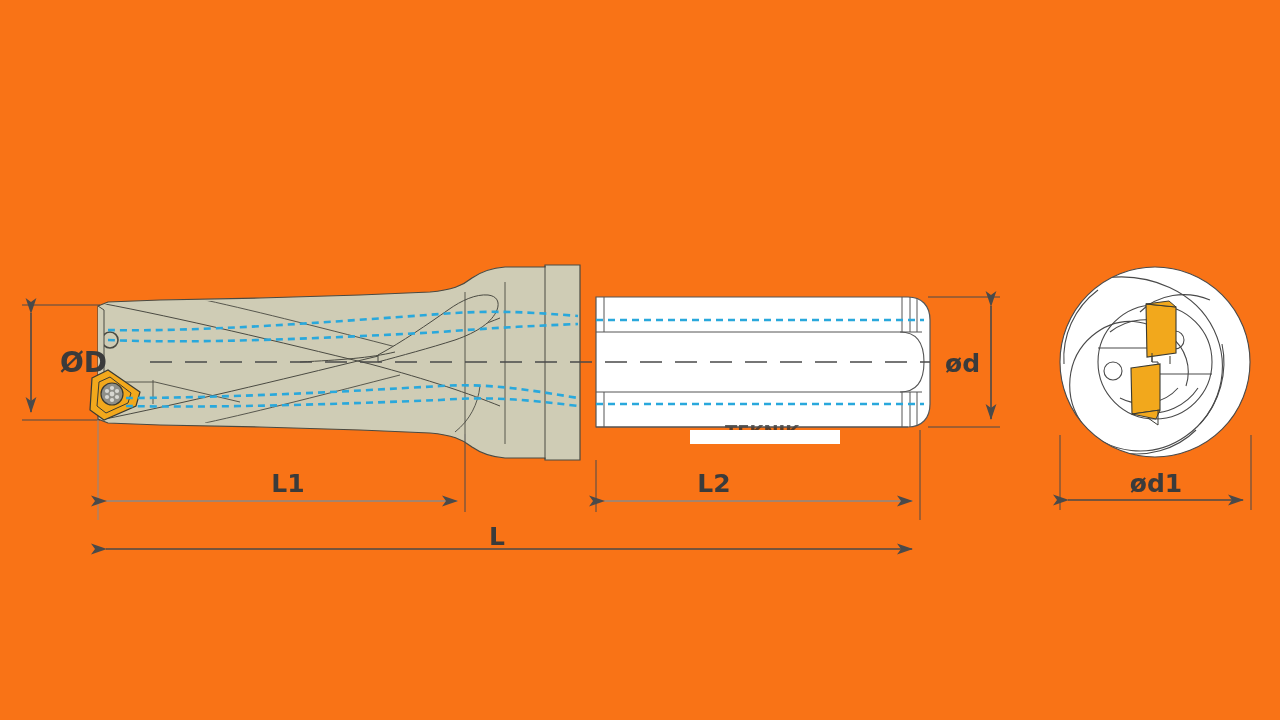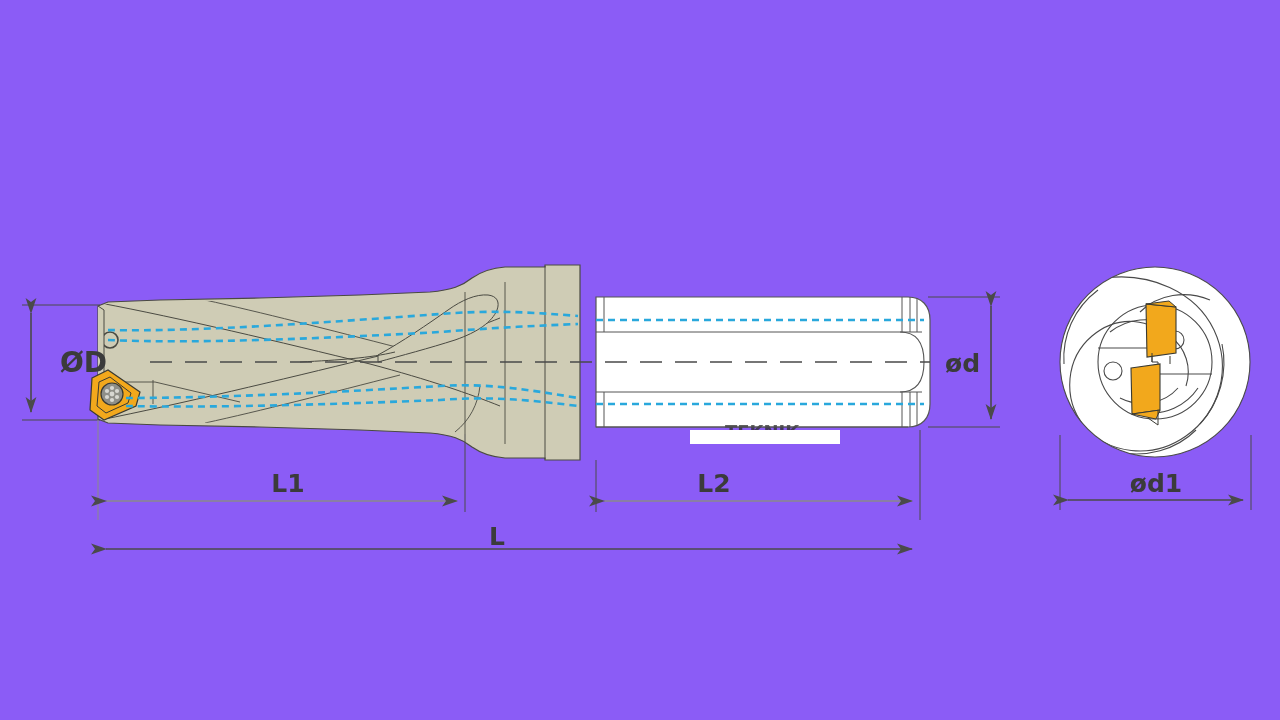--- a/index.html
+++ b/index.html
@@ -11,21 +11,21 @@
   body {
     width: 1280px;
     height: 720px;
     overflow: hidden;
     font-family: "DejaVu Sans", "Liberation Sans", sans-serif;
   }
   #stage {
     position: relative;
     width: 1280px;
     height: 720px;
-    background: #8b5cf6;
+    background: #f97316;
   }
   #drawing {
     position: absolute;
     top: 0;
     left: 0;
   }
   .dim-label {
     font-family: "DejaVu Sans", "Liberation Sans", sans-serif;
     font-weight: bold;
     fill: #3b3b3b;

